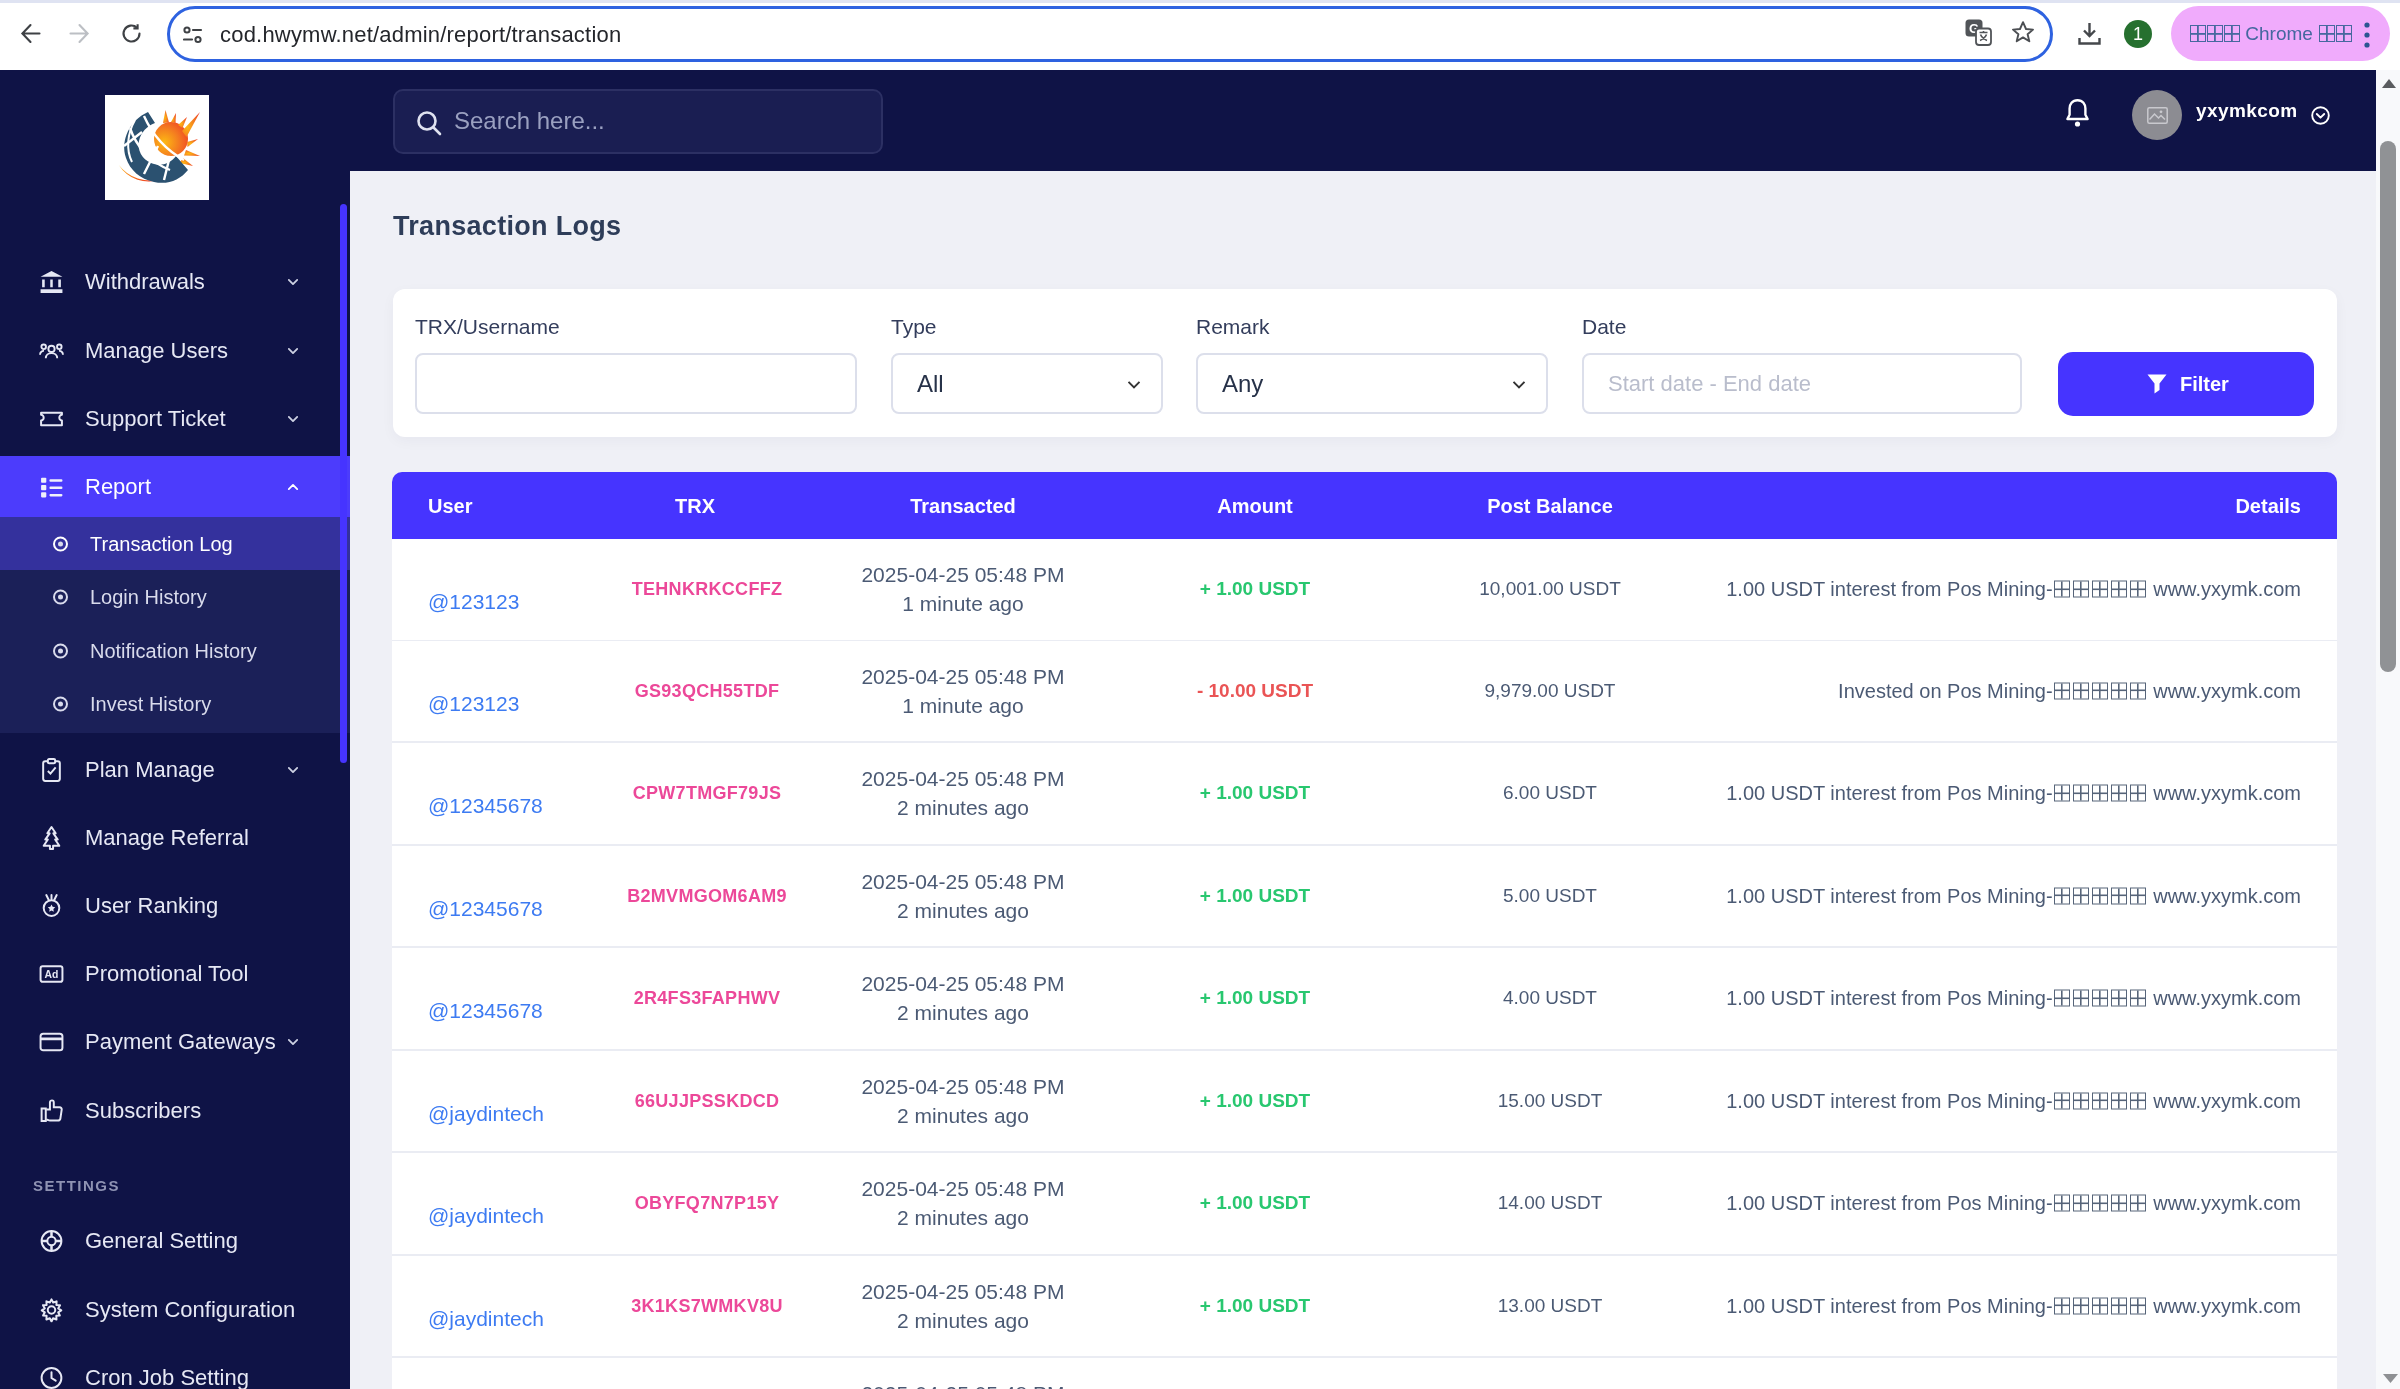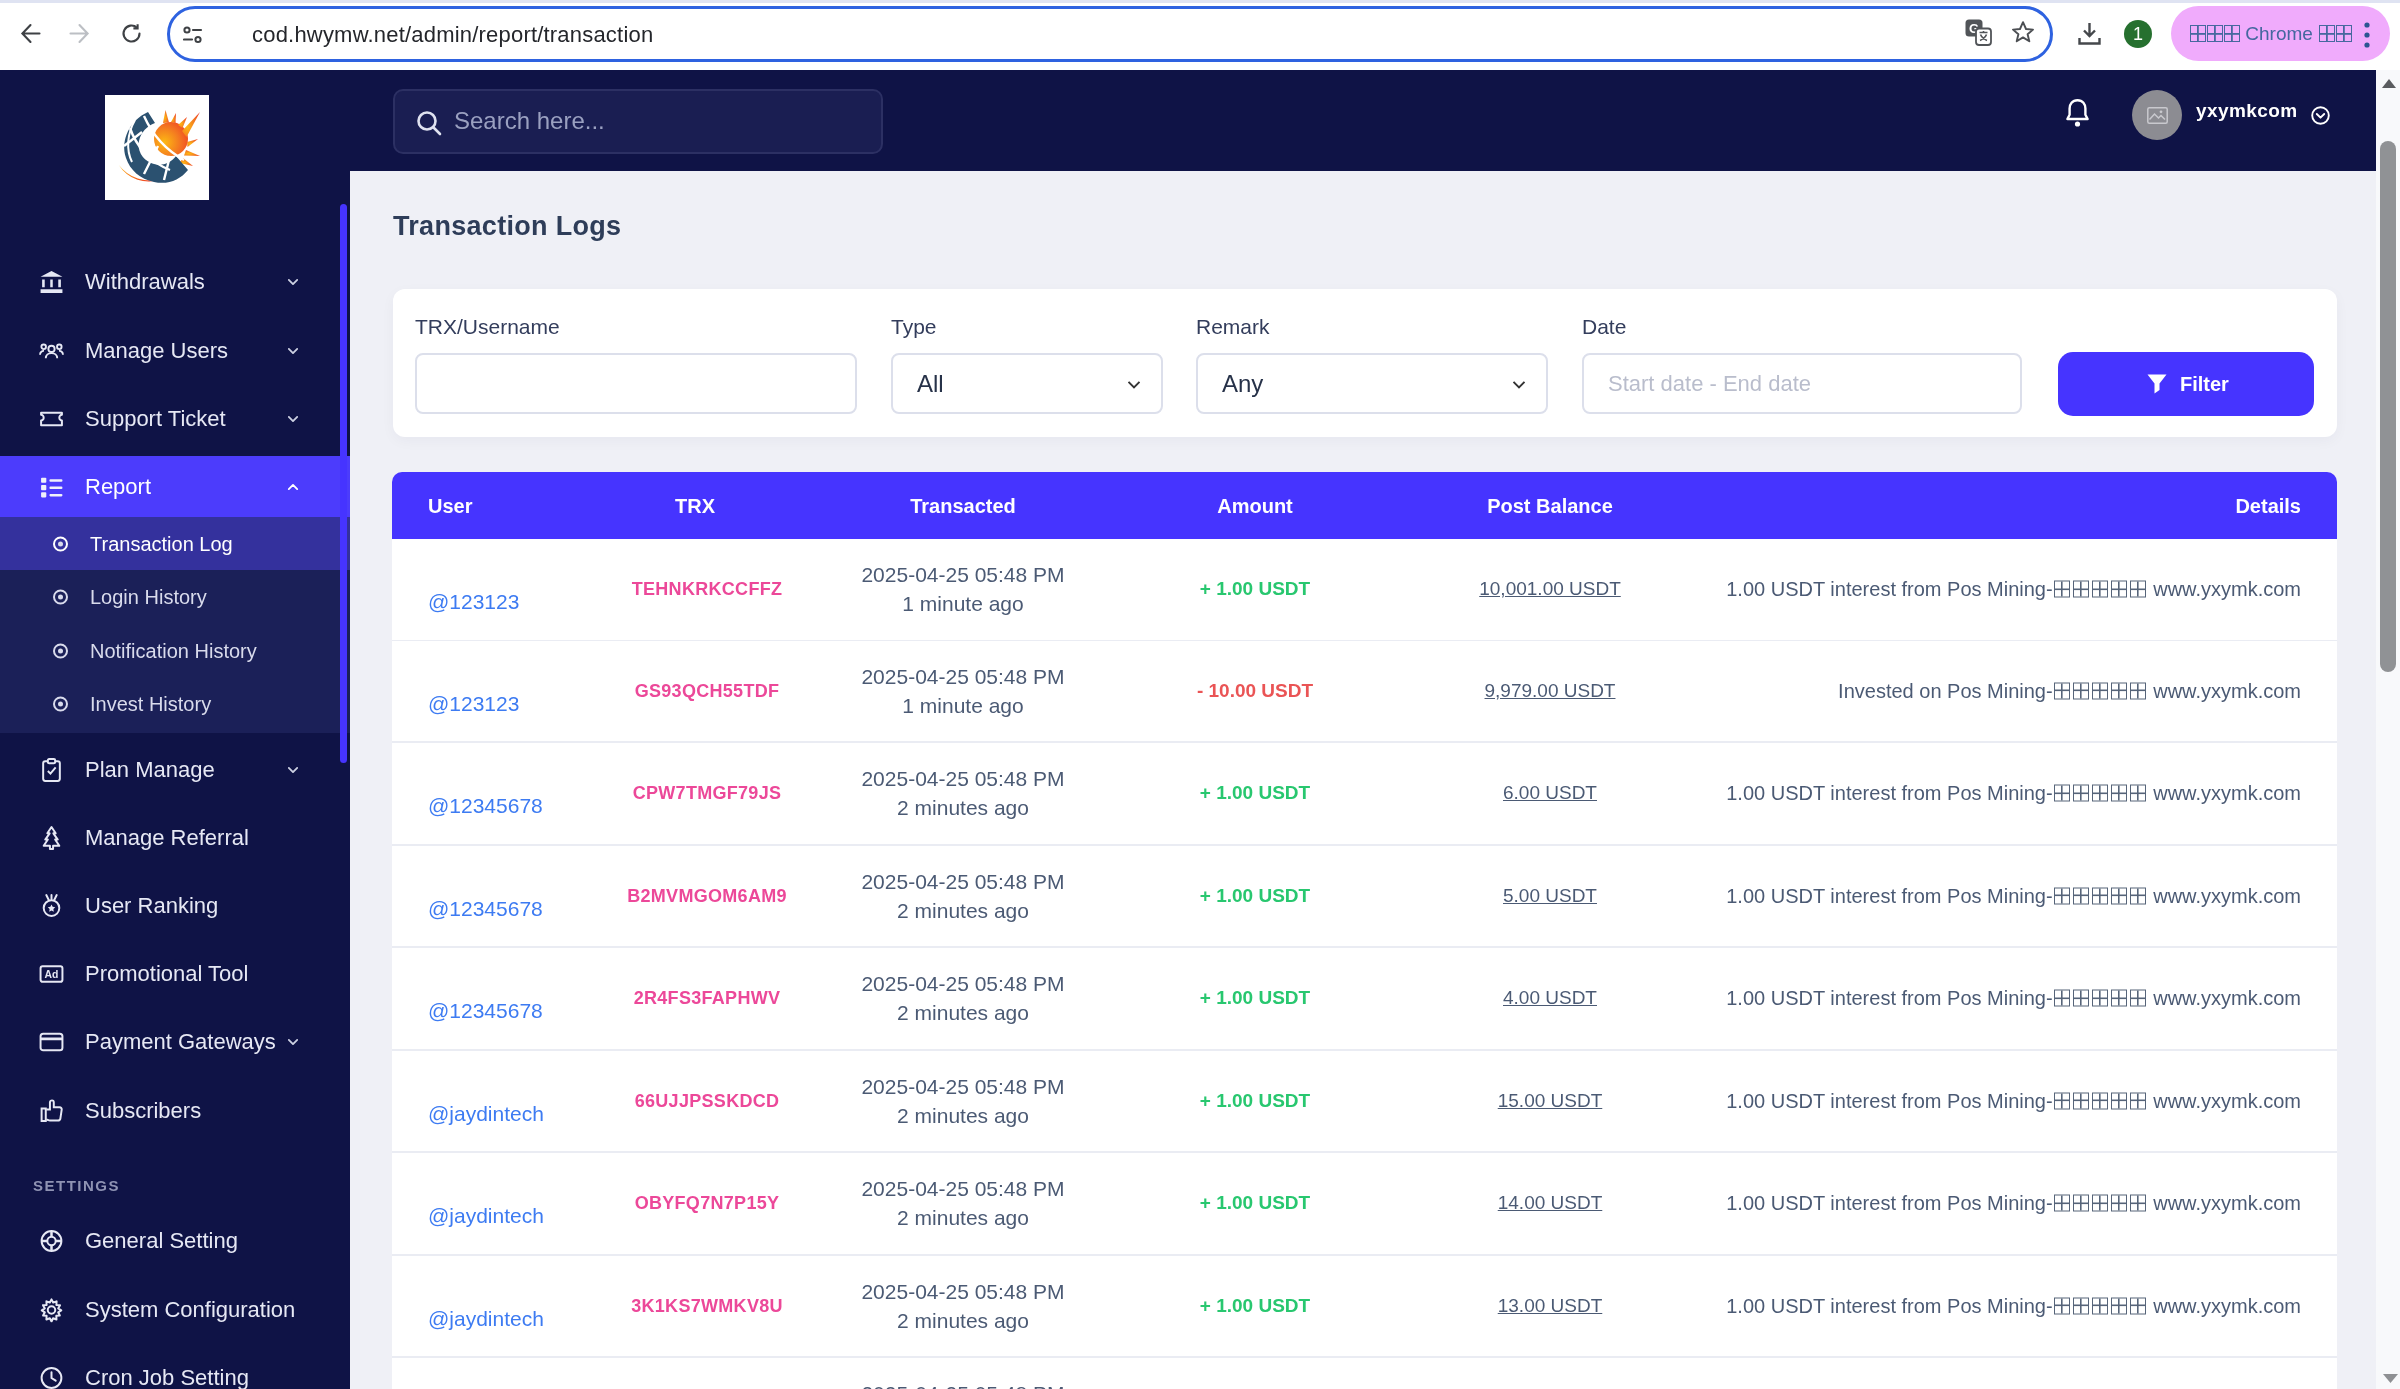--- a/index.html
+++ b/index.html
@@ -6,21 +6,21 @@
   html,body { width:2400px; height:1389px; overflow:hidden; background:#fff;
     font-family:"Liberation Sans", sans-serif; }
   #page { position:relative; width:2400px; height:1389px; }
 
   
   #chrome { position:absolute; left:0; top:0; width:2400px; height:70px; background:#fff; }
   #chrome .topline { position:absolute; left:0; top:0; width:100%; height:3px; background:#dfe3f2; }
   .cicon { position:absolute; }
   #omnibox { position:absolute; left:167px; top:6px; width:1886px; height:56px;
     border:3px solid #2e62e0; border-radius:28px; background:#fff; }
-  #urltext { position:absolute; left:220px; top:22px; font-size:22px; color:#24262b; letter-spacing:0.2px;margin-left:32px; }
+  #urltext { position:absolute; left:220px; top:22px; font-size:22px; color:#24262b; letter-spacing:0.2px; }
 
   #updatepill { position:absolute; left:2171px; top:6px; width:219px; height:55px; border-radius:28px;
     background:#f0abfc; }
   .cjp { display:inline-block; width:16px; height:17px; border:1.8px solid #46689f; vertical-align:-2px;
      background: linear-gradient(#46689f,#46689f) center/100% 1.8px no-repeat,
                  linear-gradient(#46689f,#46689f) center/1.8px 100% no-repeat; margin:0 0.5px;}
   
   #sidebar { position:absolute; left:0; top:70px; width:350px; height:1319px; background:#0f1346; }
   #topbar  { position:absolute; left:350px; top:70px; width:2026px; height:101px; background:#0f1346; }
   #main    { position:absolute; left:350px; top:171px; width:2026px; height:1218px; background:#eff0f6; overflow:hidden; }
@@ -65,21 +65,21 @@
   #tbl { position:absolute; left:42px; top:301px; width:1945px; }
   #thead { position:absolute; left:0; top:0; width:1945px; height:67px; background:#4634ff;
      border-radius:10px 10px 0 0; color:#fff; font-weight:bold; font-size:20px; }
   #thead div { position:absolute; top:50%; transform:translateY(-50%); }
   .trow { position:absolute; left:0; width:1945px; background:#fff; border-bottom:2px solid #eaecf3; }
   .cuser { position:absolute; left:36px; font-size:21px; color:#3d7bf2; }
   .ctrx  { position:absolute; left:200px; width:230px; text-align:center; font-size:18px; font-weight:bold;
            color:#ec4899; letter-spacing:0.3px;}
   .cdate { position:absolute; left:430px; width:282px; text-align:center; font-size:21px; color:#4b5a74; line-height:29px; }
   .camt  { position:absolute; left:712px; width:302px; text-align:center; font-size:19px; font-weight:bold; }
-  .cbal  { position:absolute; left:1014px; width:288px; text-align:center; font-size:19px; color:#4b5a74;text-decoration:underline; }
+  .cbal  { position:absolute; left:1014px; width:288px; text-align:center; font-size:19px; color:#4b5a74; }
   .cdet  { position:absolute; right:36px; width:900px; text-align:right; font-size:20px; color:#4b5a74; }
   .green { color:#28c76f; } .red { color:#ea5455; }
   .cj { display:inline-block; width:16px; height:17px; border:1.6px solid #566479; vertical-align:-2px;
      background: linear-gradient(#566479,#566479) center/100% 1.6px no-repeat,
                  linear-gradient(#566479,#566479) center/1.6px 100% no-repeat; margin:0 1.5px; }
 
   
   #wsb { position:absolute; left:2376px; top:70px; width:24px; height:1319px; background:#f8f9fb; }
   #wsb .thumb { position:absolute; left:4px; top:71px; width:16px; height:531px; background:#909295; border-radius:8px; }
 </style>

